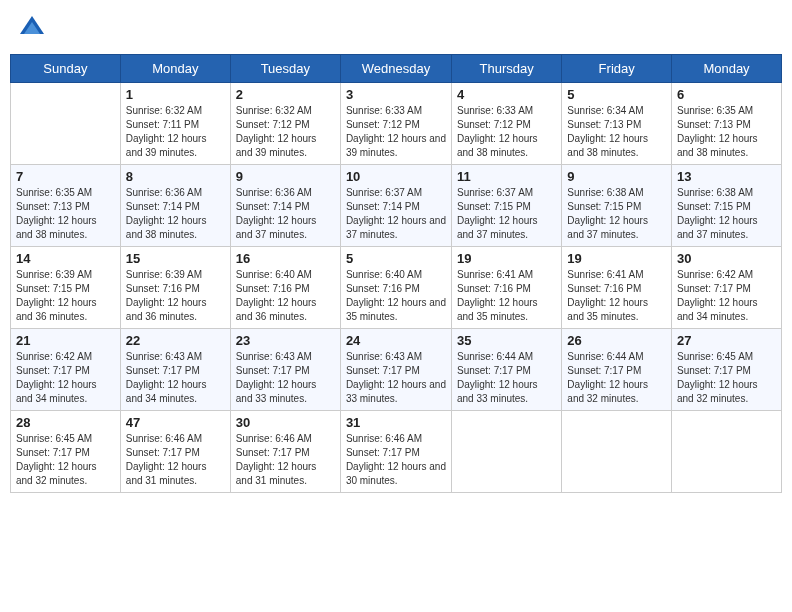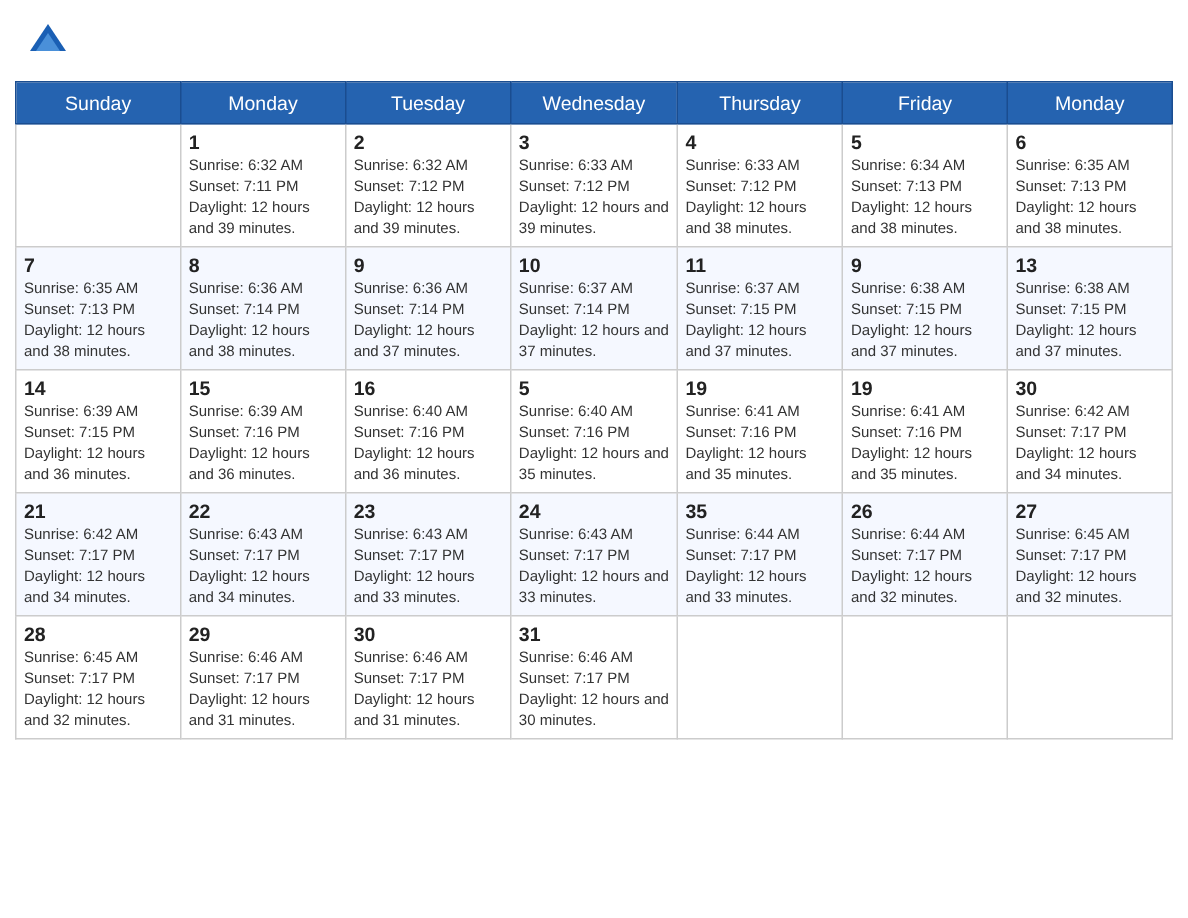--- a/index.html
+++ b/index.html
@@ -243,21 +243,21 @@
           <div class="day-number">27</div>
           <div class="day-info">Sunrise: 6:45 AM<br>Sunset: 7:17 PM<br>Daylight: 12 hours and 32 minutes.</div>
         </td>
       </tr>
       <tr>
         <td>
           <div class="day-number">28</div>
           <div class="day-info">Sunrise: 6:45 AM<br>Sunset: 7:17 PM<br>Daylight: 12 hours and 32 minutes.</div>
         </td>
         <td>
-          <div class="day-number">29</div>
+          <div class="day-number">47</div>
           <div class="day-info">Sunrise: 6:46 AM<br>Sunset: 7:17 PM<br>Daylight: 12 hours and 31 minutes.</div>
         </td>
         <td>
           <div class="day-number">30</div>
           <div class="day-info">Sunrise: 6:46 AM<br>Sunset: 7:17 PM<br>Daylight: 12 hours and 31 minutes.</div>
         </td>
         <td>
           <div class="day-number">31</div>
           <div class="day-info">Sunrise: 6:46 AM<br>Sunset: 7:17 PM<br>Daylight: 12 hours and 30 minutes.</div>
         </td>

